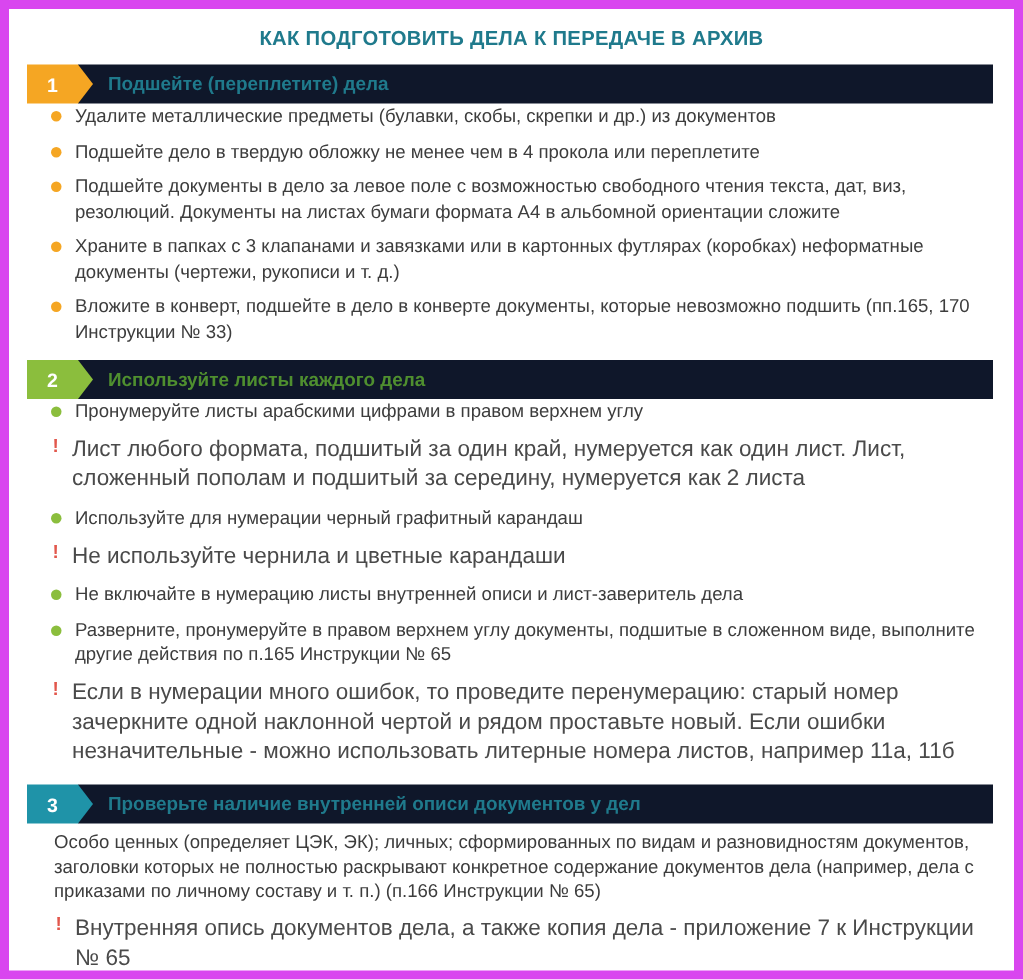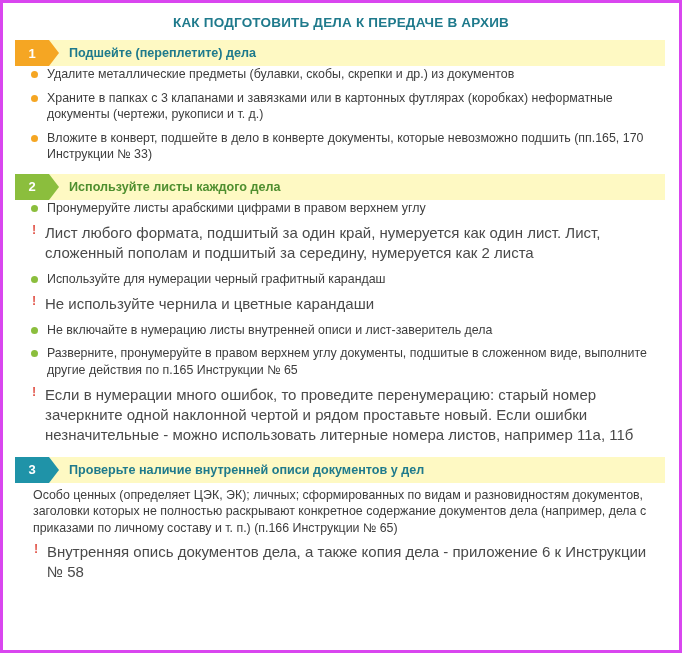--- a/index.html
+++ b/index.html
@@ -12,21 +12,21 @@
     background: #ffffff;
     font-family: "Liberation Sans", sans-serif;
     color: #3d3d3d;
     overflow: hidden;
   }
   .page {
     position: relative;
     width: 682px;
     height: 653px;
     box-sizing: border-box;
-    border: 3px solid #d946ef;
+    border: 6px solid #d946ef;
     background: #ffffff;
   }
   .doc-title {
     text-align: center;
     font-size: 13.5px;
     font-weight: bold;
     color: #1f7a8c;
     letter-spacing: 0.2px;
     padding: 12px 20px 10px 20px;
   }
@@ -63,21 +63,21 @@
   }
   .badge-orange { background: #f5a623; }
   .badge-orange::after { border-left-color: #f5a623; }
   .badge-green { background: #8bbe3d; }
   .badge-green::after { border-left-color: #8bbe3d; }
   .badge-teal { background: #1f93a8; }
   .badge-teal::after { border-left-color: #1f93a8; }
 
   .head-bar {
     flex: 1;
-    background: #fef9c3;
+    background: #0f172a;
     display: flex;
     align-items: center;
     padding-left: 20px;
     font-size: 12.6px;
     font-weight: bold;
     color: #1f7a8c;
   }
   .head-teal { color: #1f7a8c; }
   .head-green { color: #4f8f2f; }
   .head-dark { color: #1f7a8c; text-align: center; }
@@ -143,20 +143,22 @@
 
   <div class="doc-title">КАК ПОДГОТОВИТЬ ДЕЛА К ПЕРЕДАЧЕ В АРХИВ</div>
 
   <div class="section-head">
     <div class="num-badge badge-orange">1</div>
     <div class="head-bar head-teal">Подшейте (переплетите) дела</div>
   </div>
   <div class="section-body">
     <ul class="bullets">
       <li class="b-orange">Удалите металлические предметы (булавки, скобы, скрепки и др.) из документов</li>
+      <li class="b-orange">Подшейте дело в твердую обложку не менее чем в 4 прокола или переплетите</li>
+      <li class="b-orange">Подшейте документы в дело за левое поле с возможностью свободного чтения текста, дат, виз, резолюций. Документы на листах бумаги формата А4 в альбомной ориентации сложите</li>
       <li class="b-orange">Храните в папках с 3 клапанами и завязками или в картонных футлярах (коробках) неформатные документы (чертежи, рукописи и т. д.)</li>
       <li class="b-orange">Вложите в конверт, подшейте в дело в конверте документы, которые невозможно подшить (пп.165, 170 Инструкции № 33)</li>
     </ul>
   </div>
 
   <div class="section-head">
     <div class="num-badge badge-green">2</div>
     <div class="head-bar head-green">Используйте листы каждого дела</div>
   </div>
   <div class="section-body">
@@ -174,16 +176,16 @@
     </ul>
     <div class="note">Если в нумерации много ошибок, то проведите перенумерацию: старый номер зачеркните одной наклонной чертой и рядом проставьте новый. Если ошибки незначительные - можно использовать литерные номера листов, например 11а, 11б</div>
   </div>
 
   <div class="section-head">
     <div class="num-badge badge-teal">3</div>
     <div class="head-bar head-dark">Проверьте наличие внутренней описи документов у дел</div>
   </div>
   <div class="s3-body">
     <p class="plain-para">Особо ценных (определяет ЦЭК, ЭК); личных; сформированных по видам и разновидностям документов, заголовки которых не полностью раскрывают конкретное содержание документов дела (например, дела с приказами по личному составу и т. п.) (п.166 Инструкции № 65)</p>
-    <div class="note">Внутренняя опись документов дела, а также копия дела - приложение 6 к Инструкции № 58</div>
+    <div class="note">Внутренняя опись документов дела, а также копия дела - приложение 7 к Инструкции № 65</div>
   </div>
 
 </div>
 
 </body></html>

